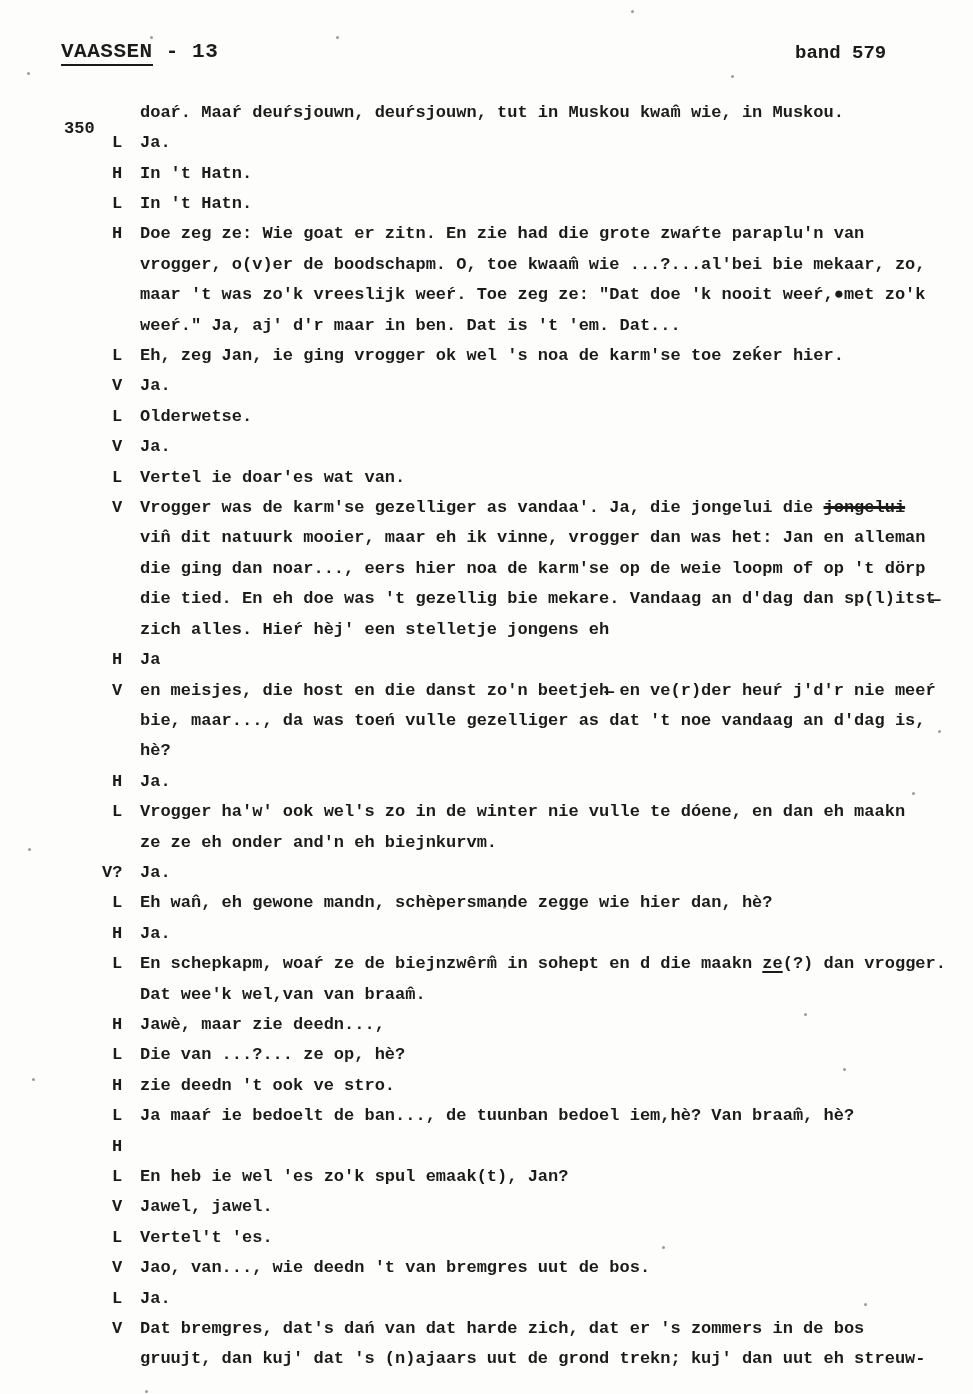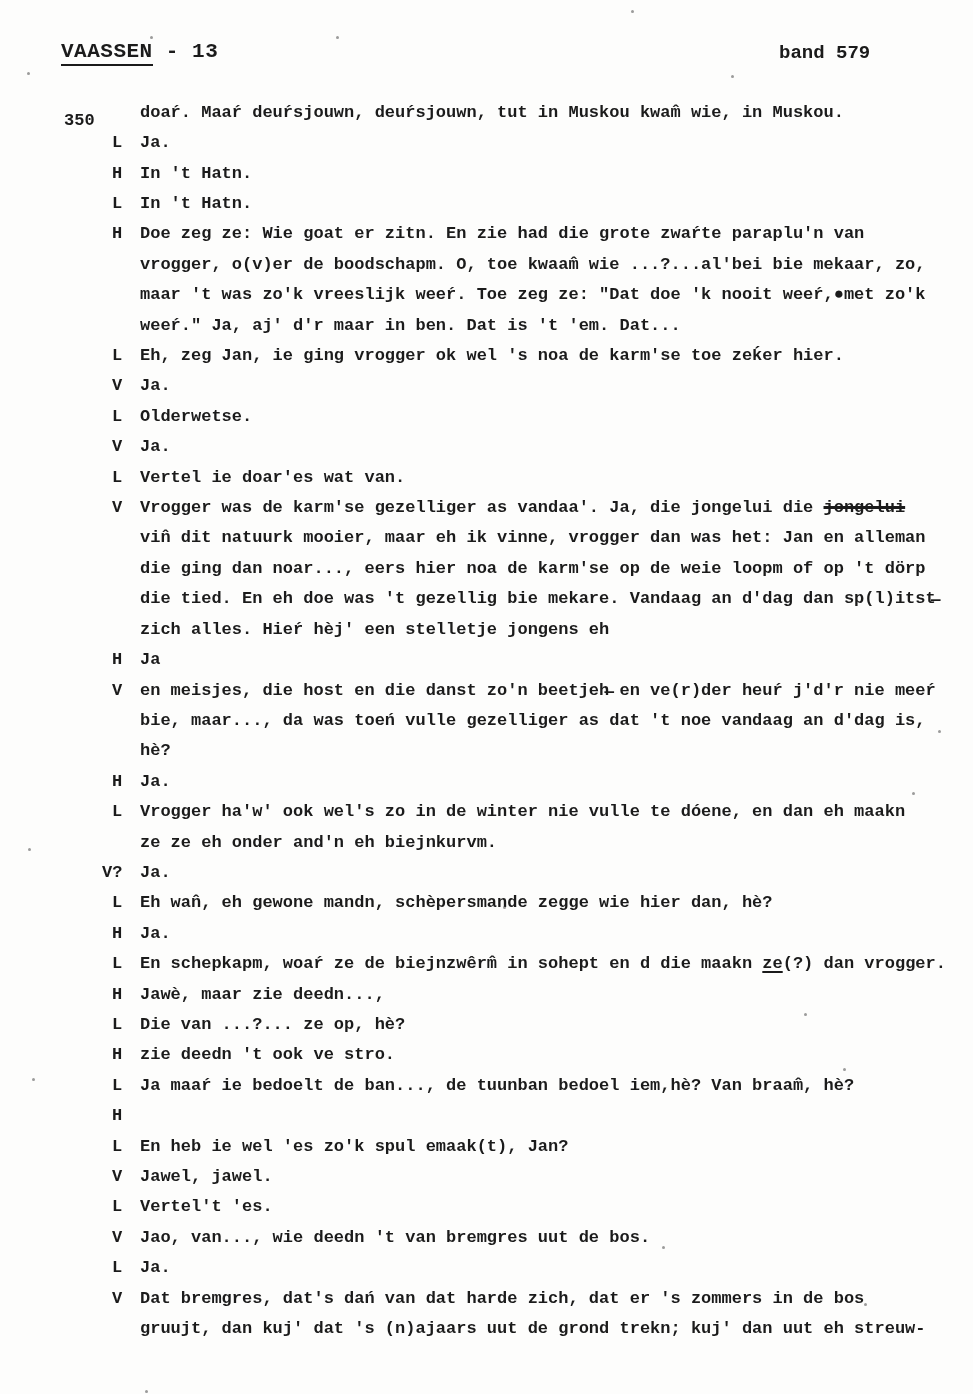--- a/index.html
+++ b/index.html
@@ -24,42 +24,42 @@
     font-size: 21px;
     white-space: pre;
     letter-spacing: 0.5px;
   }
   .header-left .underlined {
     border-bottom: 2.5px solid #1b1b1b;
     padding-bottom: 1px;
   }
   .header-right {
     position: absolute;
-    left: 779px;
+    left: 795px;
     top: 42px;
     font-size: 19px;
     white-space: pre;
   }
   .lines {
     position: absolute;
     top: 97.8px;
     left: 0;
     width: 100%;
   }
   .line {
     position: relative;
     height: 30.42px;
     line-height: 30.42px;
     font-size: 17px;
     white-space: pre;
   }
   .num {
     position: absolute;
     left: 64px;
-    top: 8px;
+    top: 16px;
   }
   .spk {
     position: absolute;
     left: 112px;
     top: 0;
   }
   .spk-wide {
     left: 102px;
   }
   .txt {
@@ -119,20 +119,21 @@
       <div class="line"><span class="spk">V</span><span class="txt"><span>en meisjes, die host en die danst zo'n beetjeh̶ en ve(r)der heuŕ j'd'r nie meeŕ</span></span></div>
       <div class="line"><span class="txt"><span>bie, maar..., da was toeń vulle gezelliger as dat 't noe vandaag an d'dag is,</span></span></div>
       <div class="line"><span class="txt"><span>hè?</span></span></div>
       <div class="line"><span class="spk">H</span><span class="txt"><span>Ja.</span></span></div>
       <div class="line"><span class="spk">L</span><span class="txt"><span>Vrogger ha'w' ook wel's zo in de winter nie vulle te dóene, en dan eh maakn</span></span></div>
       <div class="line"><span class="txt"><span>ze ze eh onder and'n eh biejnkurvm.</span></span></div>
       <div class="line"><span class="spk spk-wide">V?</span><span class="txt"><span>Ja.</span></span></div>
       <div class="line"><span class="spk">L</span><span class="txt"><span>Eh wan̂, eh gewone mandn, schèpersmande zegge wie hier dan, hè?</span></span></div>
       <div class="line"><span class="spk">H</span><span class="txt"><span>Ja.</span></span></div>
       <div class="line"><span class="spk">L</span><span class="txt"><span>En schepkapm, woaŕ ze de biejnzwêrm̂ in sohept en d die maakn </span><span class="under">ze</span><span>(?) dan vrogger.</span></span></div>
+      <div class="line"><span class="txt"><span>Dat wee'k wel,van van braam̂.</span></span></div>
       <div class="line"><span class="spk">H</span><span class="txt"><span>Jawè, maar zie deedn...,</span></span></div>
       <div class="line"><span class="spk">L</span><span class="txt"><span>Die van ...?... ze op, hè?</span></span></div>
       <div class="line"><span class="spk">H</span><span class="txt"><span>zie deedn 't ook ve stro.</span></span></div>
       <div class="line"><span class="spk">L</span><span class="txt"><span>Ja maaŕ ie bedoelt de ban..., de tuunban bedoel iem,hè? Van braam̂, hè?</span></span></div>
       <div class="line"><span class="spk">H</span></div>
       <div class="line"><span class="spk">L</span><span class="txt"><span>En heb ie wel 'es zo'k spul emaak(t), Jan?</span></span></div>
       <div class="line"><span class="spk">V</span><span class="txt"><span>Jawel, jawel.</span></span></div>
       <div class="line"><span class="spk">L</span><span class="txt"><span>Vertel't 'es.</span></span></div>
       <div class="line"><span class="spk">V</span><span class="txt"><span>Jao, van..., wie deedn 't van bremgres uut de bos.</span></span></div>
       <div class="line"><span class="spk">L</span><span class="txt"><span>Ja.</span></span></div>

